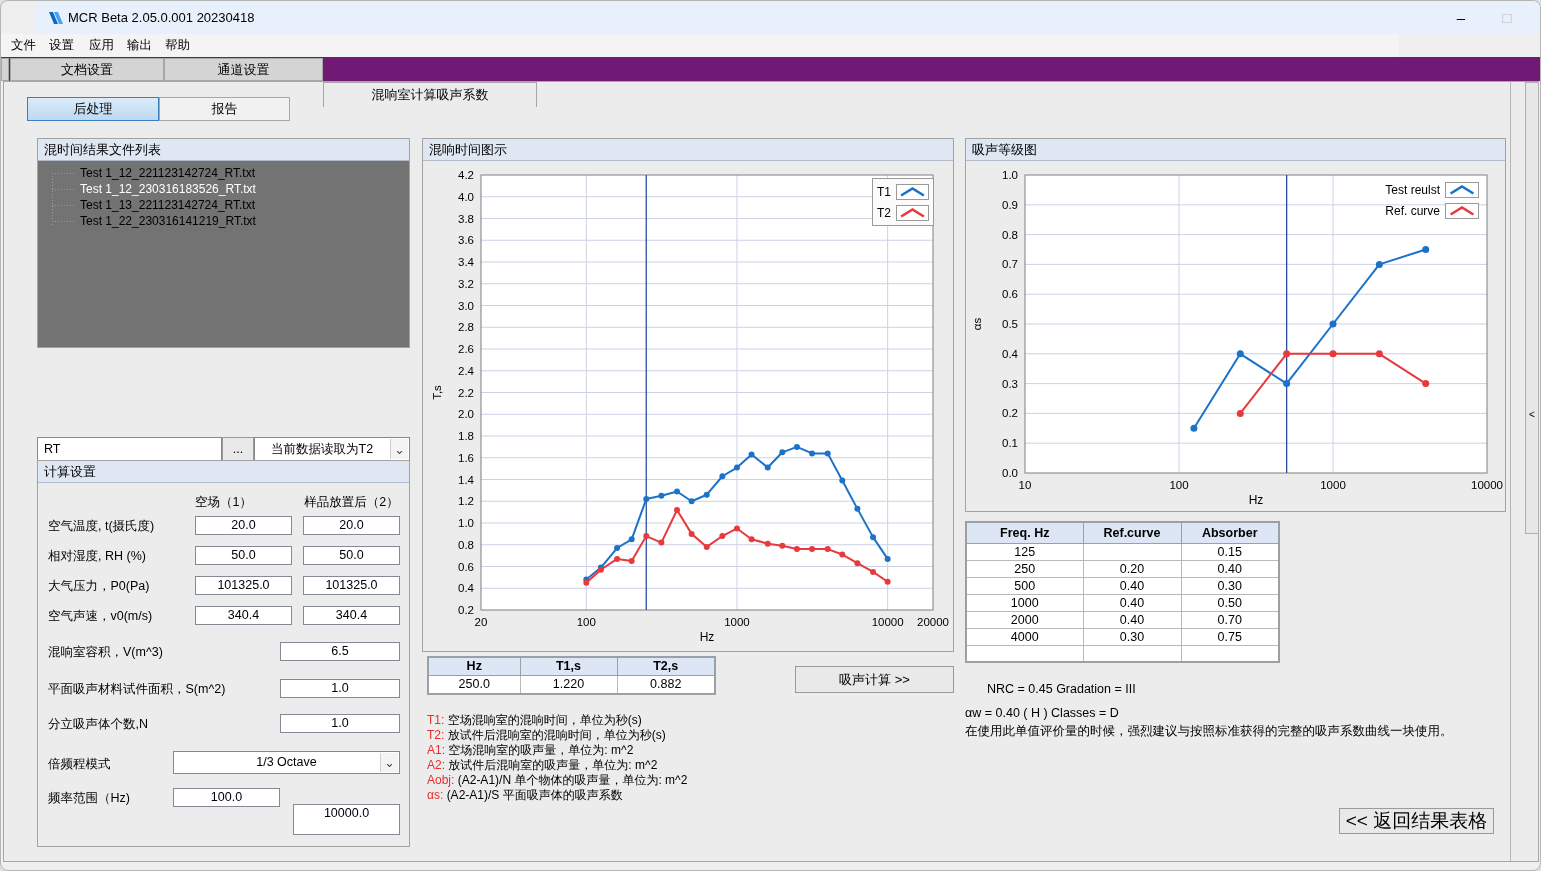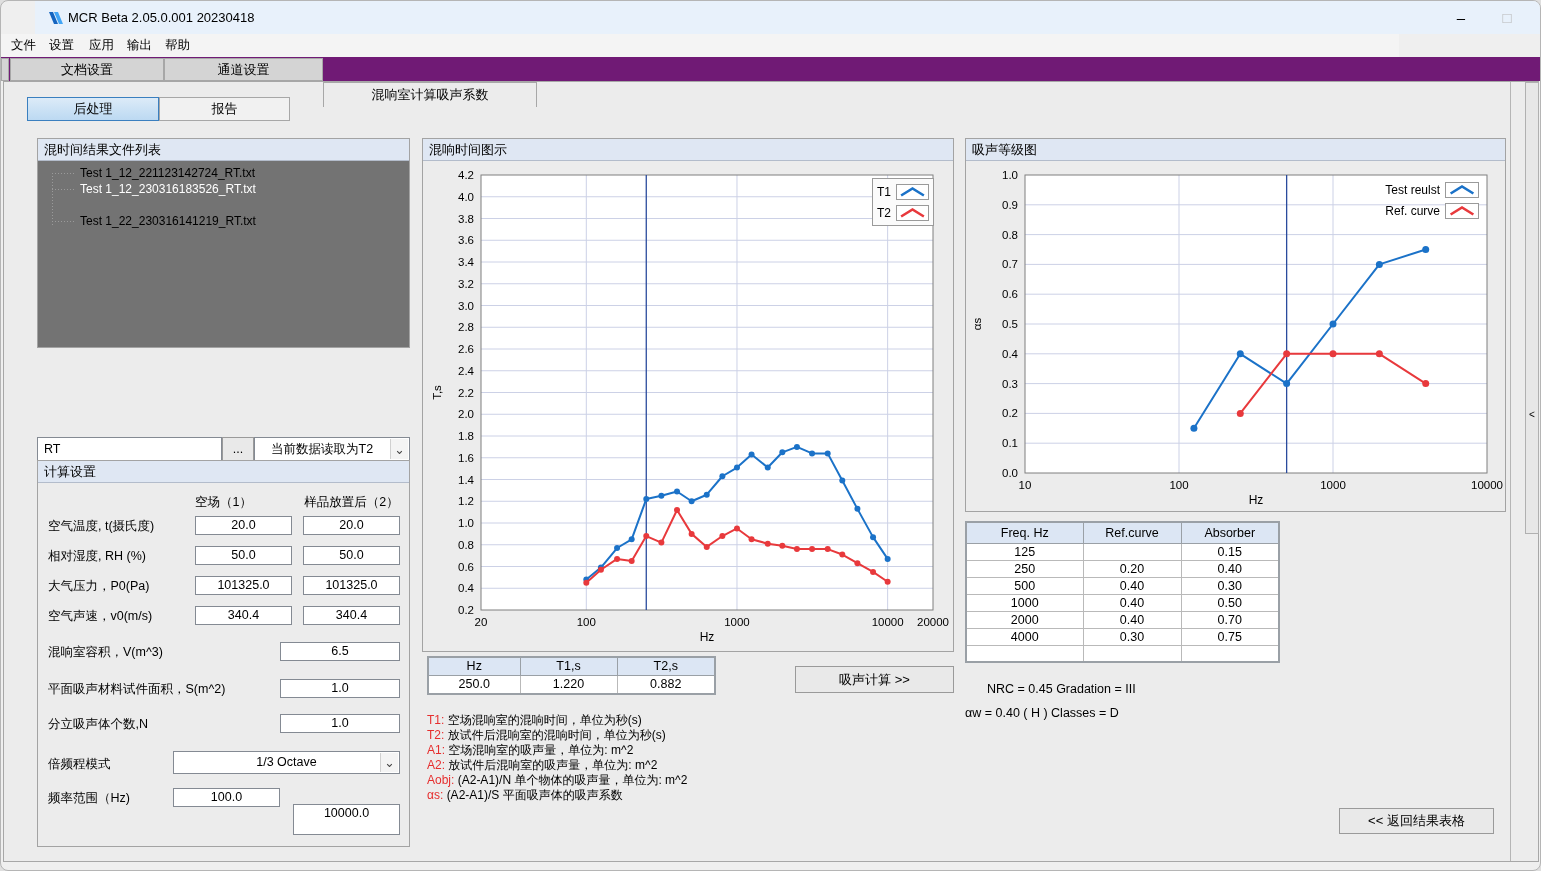--- a/index.html
+++ b/index.html
@@ -40,21 +40,21 @@
   
   .tbox { background:#fff; border:1px solid #848a93; text-align:center; font-size:12.5px; }
   .tbox.left { text-align:left; padding-left:6px; }
   .btn { background:#e9e9e9; border:1px solid #9a9a9a; text-align:center; font-size:12.5px; cursor:default; }
   .combo { background:#fff; border:1px solid #848a93; font-size:12.5px; }
   .combo .chev { position:absolute; right:1px; top:1px; bottom:1px; width:18px; text-align:center;
     color:#444; background:#f4f4f4; border-left:1px solid #d0d0d0; }
   .flabel { font-size:12.5px; white-space:nowrap; }
   
   table.grid { border-collapse:collapse; table-layout:fixed; background:#fff; font-size:12.5px; }
-  table.grid th { background:#dce6f4; font-weight:normal; border:1px solid #9aa0a6;margin-left:35px; }
+  table.grid th { background:#dce6f4; font-weight:bold; border:1px solid #9aa0a6;margin-left:35px; }
   table.grid td { border:1px solid #b9b9b9; text-align:center; background:#fff; }
   table.grid { border:2px solid #9aa0a6; }
   
   .note-line { position:absolute; left:0; white-space:nowrap; font-size:12px; }
   .note-key { color:#e62e2e; }
   .legend-box { position:absolute; background:#fbfbfb; border:1px solid #9a9a9a; padding:2px 4px; }
   .legend-row { display:flex; align-items:center; justify-content:flex-end; gap:5px; height:21px; font-size:12px; }
   .legend-icon { width:34px; height:16px; background:#fff; border:1px solid #9a9a9a; }
   .rstrip { background:#e7e7e7; border:1px solid #b0b0b0; }
 </style>
@@ -97,20 +97,23 @@
     <div class="group abs" style="left:33px;top:56px;width:373px;height:210px">
       <div class="group-header">混时间结果文件列表</div>
       <div id="file-list">
         <div class="v-dot" style="left:14px;top:12px;height:52px"></div>
         <div class="list-item" style="top:4px">
           <div class="h-dot" style="left:14px;top:8px;width:22px"></div>
           <span>Test 1_12_221123142724_RT.txt</span><div class="hl"></div></div>
         <div class="list-item selected" style="top:20px">
           <div class="h-dot" style="left:14px;top:8px;width:22px"></div>
           <span>Test 1_12_230316183526_RT.txt</span><div class="hl"></div></div>
+        <div class="list-item" style="top:36px">
+          <div class="h-dot" style="left:14px;top:8px;width:22px"></div>
+          <span>Test 1_13_221123142724_RT.txt</span><div class="hl"></div></div>
         <div class="list-item" style="top:52px">
           <div class="h-dot" style="left:14px;top:8px;width:22px"></div>
           <span>Test 1_22_230316141219_RT.txt</span><div class="hl"></div></div>
       </div>
     </div>
 
     <div class="tbox left abs" style="left:33px;top:355px;width:185px;height:24px;line-height:22px">RT</div>
     <div class="btn abs" style="left:218px;top:355px;width:32px;height:24px;line-height:22px">...</div>
     <div class="combo abs" style="left:250px;top:355px;width:156px;height:24px;line-height:22px">
       <span class="abs" style="left:16px">当前数据读取为T2</span>
@@ -417,21 +420,22 @@
       <tr style="height:17px">
             <td></td>
             <td></td>
             <td></td>
           </tr>
     </tbody>
       </table>
 
     <div class="abs" style="left:983px;top:600px;font-size:12.5px">NRC = 0.45  Gradation = III</div>
     <div class="abs" style="left:961px;top:624px;font-size:12.5px">αw = 0.40 ( H )   Classes = D</div>
-
-    <div class="btn abs" style="left:1335px;top:726px;width:155px;height:26px;line-height:24px;font-size:13px">&lt;&lt; 返回结果表格</div>
+    <div class="abs" style="left:961px;top:641px;width:530px;font-size:12.5px">在使用此单值评价量的时候，强烈建议与按照标准获得的完整的吸声系数曲线一块使用。</div>
+
+    <div class="btn abs" style="left:1335px;top:726px;width:155px;height:26px;line-height:24px;font-size:19px">&lt;&lt; 返回结果表格</div>
 
     <div class="abs" style="left:1506px;top:0;width:1px;height:779px;background:#b5b5b5"></div>
     <div class="rstrip abs" style="left:1521px;top:0;width:14px;height:452px">
       <div class="abs" style="left:3px;top:326px;font-size:10px">&lt;</div>
     </div>
   </div>
 </div>
 
 </body></html>

